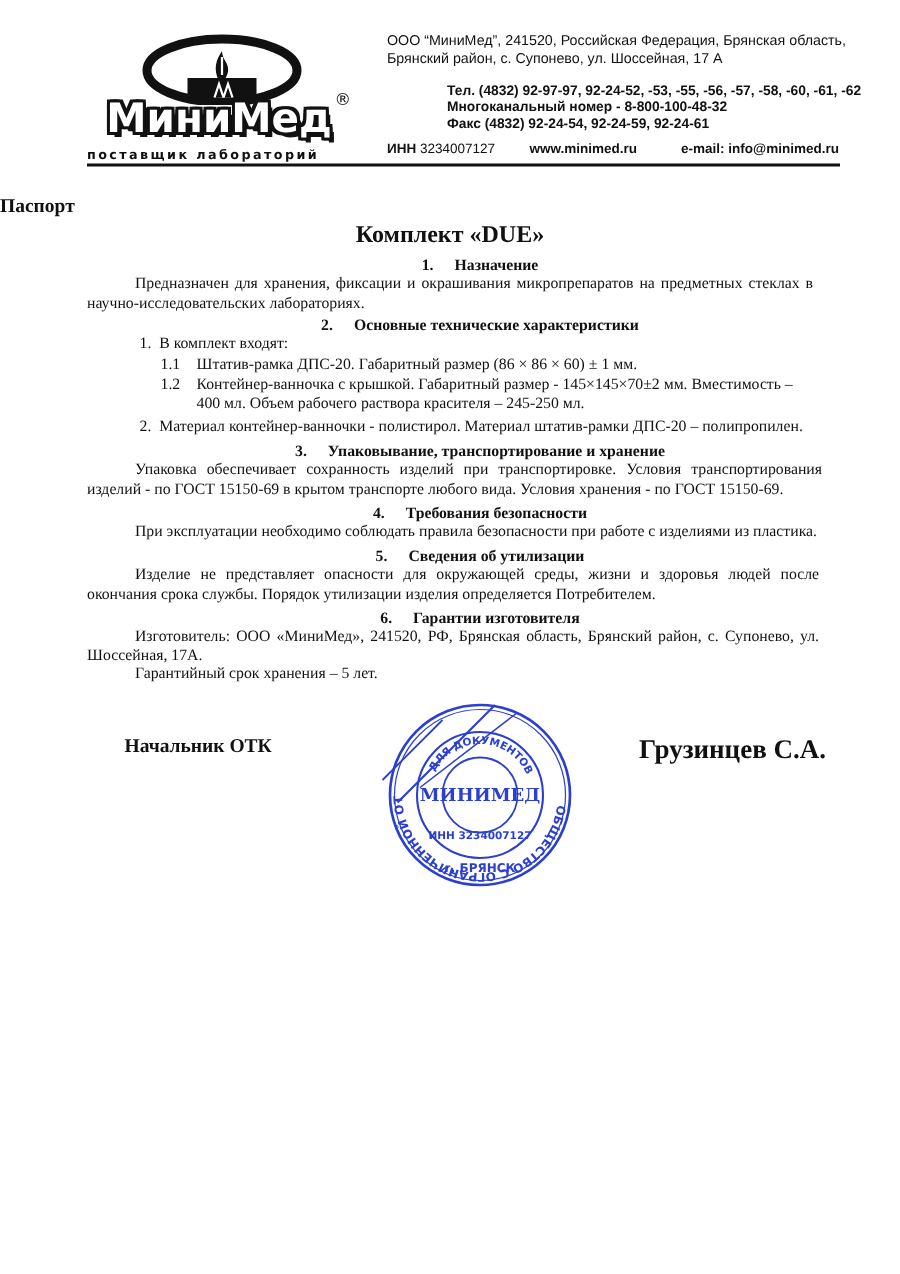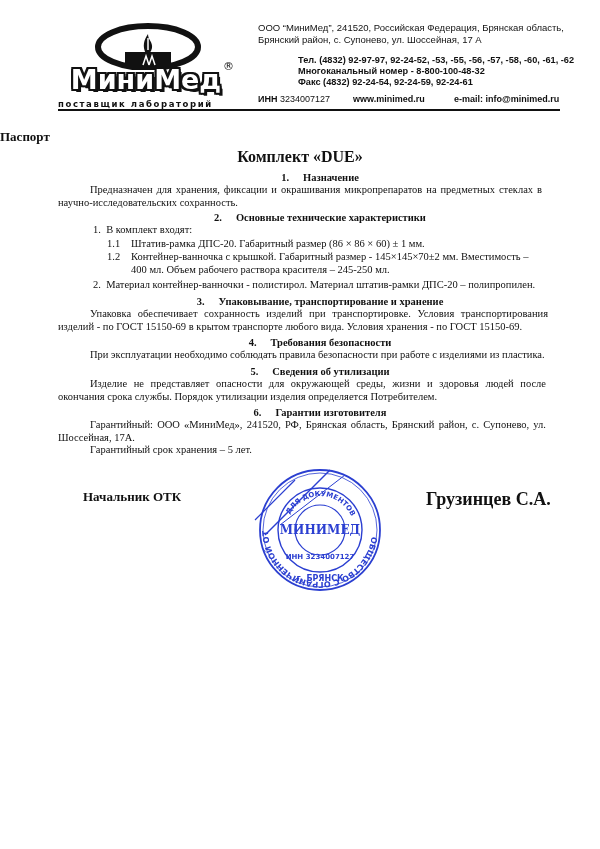--- a/index.html
+++ b/index.html
@@ -74,21 +74,21 @@
   <span class="mail">e-mail: info@minimed.ru</span>
 </div>
 <div class="rule"></div>
 
 <div class="title1 serif">Паспорт</div>
 <div class="title2 serif">Комплект «DUE»</div>
 
 <div class="h serif" style="top:172px">
   <span class="num">1.</span><span>Назначение</span>
 </div>
-<div class="p serif indent" style="left:58px; top:184px; width:484px;">Предназначен для хранения, фиксации и окрашивания микропрепаратов на предметных стеклах в научно-исследовательских сохранность.</div>
+<div class="p serif indent" style="left:58px; top:184px; width:484px;">Предназначен для хранения, фиксации и окрашивания микропрепаратов на предметных стеклах в научно-исследовательских лабораториях.</div>
 
 <div class="h serif" style="top:212px">
   <span class="num">2.</span><span>Основные технические характеристики</span>
 </div>
 <div class="p serif" style="left:93px; top:224px; width:440px;">
   <span>1.</span>&nbsp;&nbsp;<span>В комплект входят:</span>
 </div>
 <div class="p serif" style="left:107px; top:238px; width:440px;">
   <span style="display:inline-block;width:24px">1.1</span><span>Штатив-рамка ДПС-20. Габаритный размер (86 × 86 × 60) ± 1 мм.</span>
 </div>
@@ -111,21 +111,21 @@
 <div class="p serif indent" style="left:58px; top:349px; width:490px;">При эксплуатации необходимо соблюдать правила безопасности при работе с изделиями из пластика.</div>
 
 <div class="h serif" style="top:366px">
   <span class="num">5.</span><span>Сведения об утилизации</span>
 </div>
 <div class="p serif indent" style="left:58px; top:378px; width:488px;">Изделие не представляет опасности для окружающей среды, жизни и здоровья людей после окончания срока  службы.  Порядок утилизации изделия определяется  Потребителем.</div>
 
 <div class="h serif" style="top:407px">
   <span class="num">6.</span><span>Гарантии изготовителя</span>
 </div>
-<div class="p serif indent" style="left:58px; top:419px; width:488px;">Гарантийный: ООО «МиниМед», 241520, РФ, Брянская область, Брянский район, с. Супонево, ул. Шоссейная, 17А.</div>
+<div class="p serif indent" style="left:58px; top:419px; width:488px;">Изготовитель: ООО «МиниМед», 241520, РФ, Брянская область, Брянский район, с. Супонево, ул. Шоссейная, 17А.</div>
 <div class="p serif indent" style="left:58px; top:444px; width:488px;">Гарантийный срок хранения – 5 лет.</div>
 
 <div class="sig-left serif">Начальник ОТК</div>
 <div class="sig-right serif">Грузинцев С.А.</div>
 
 <div class="stamp">
   <svg width="140" height="130" viewBox="0 0 140 130">
     <defs>
       <path id="outerArc" d="M70 65 m-52 0 a52 52 0 1 1 104 0 a52 52 0 1 1 -104 0"></path>
       <path id="innerTop" d="M36 65 a34 34 0 0 1 68 0"></path>

